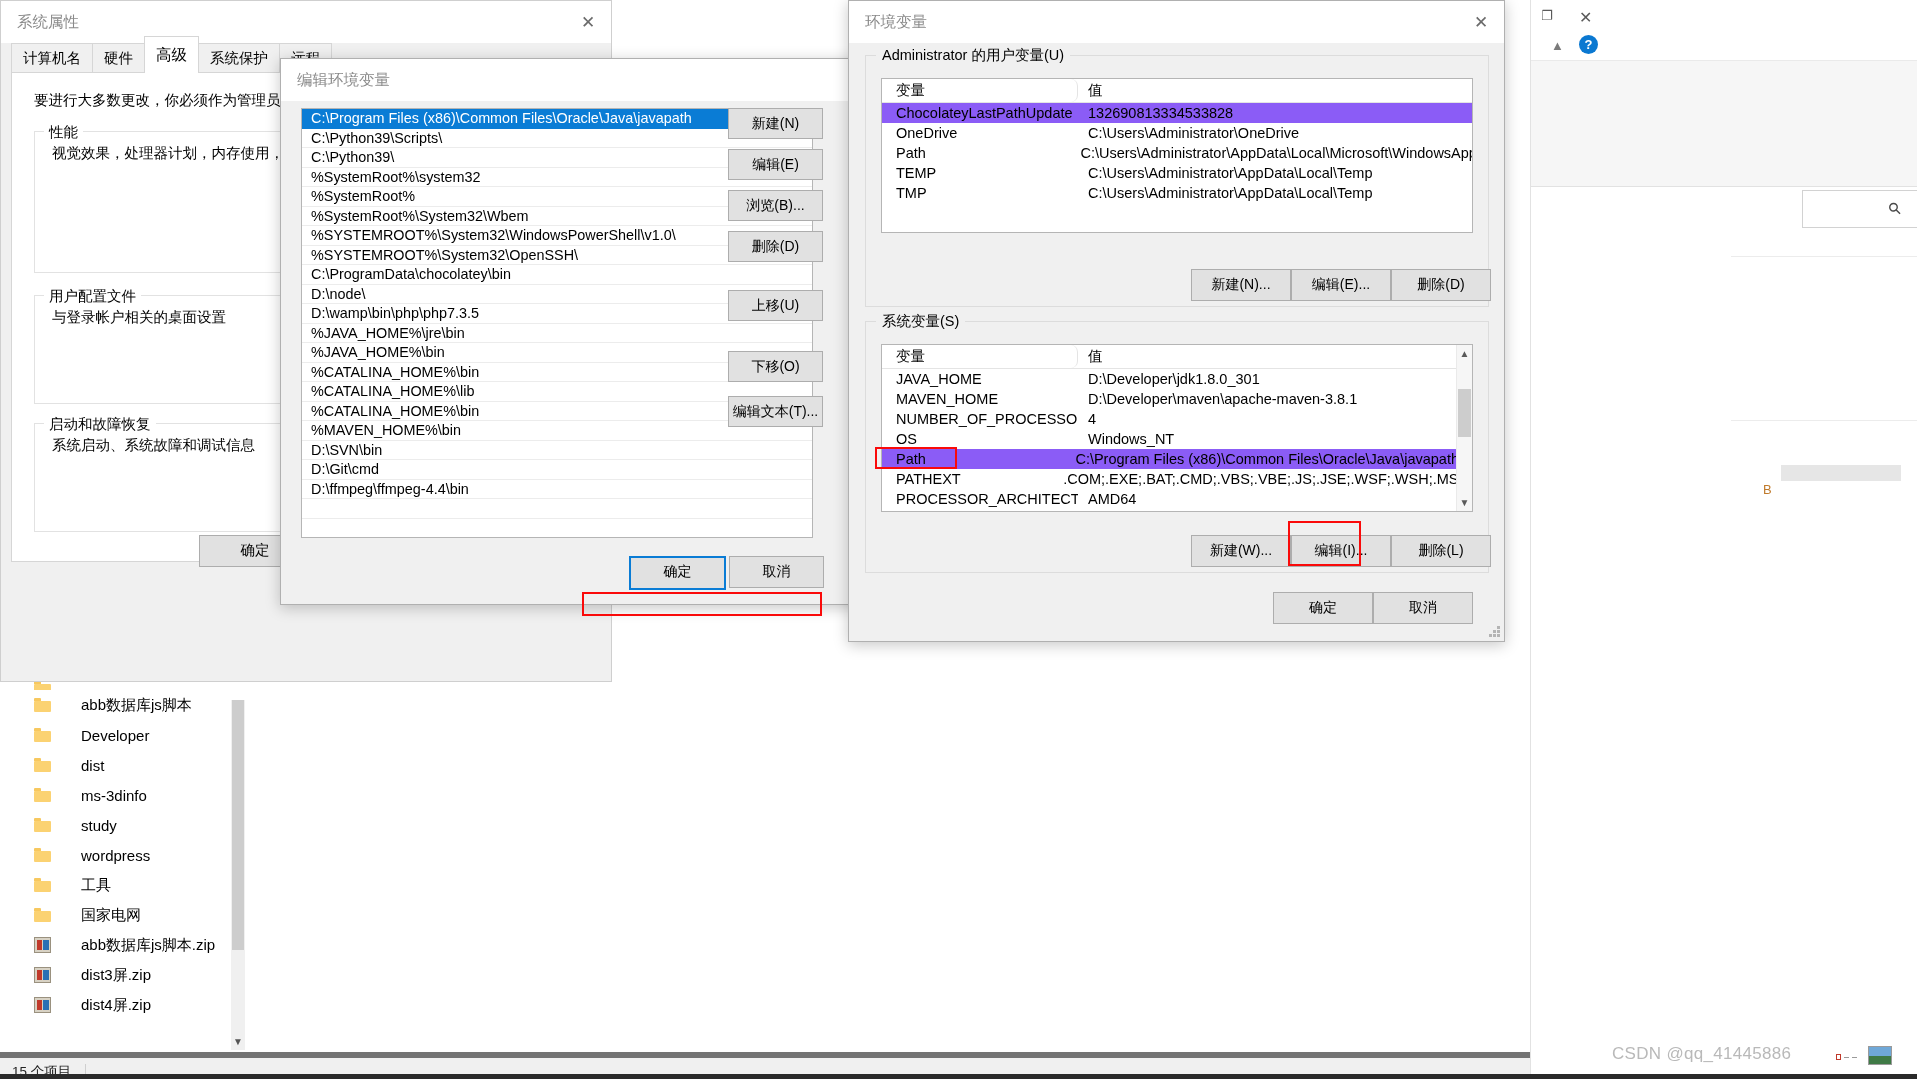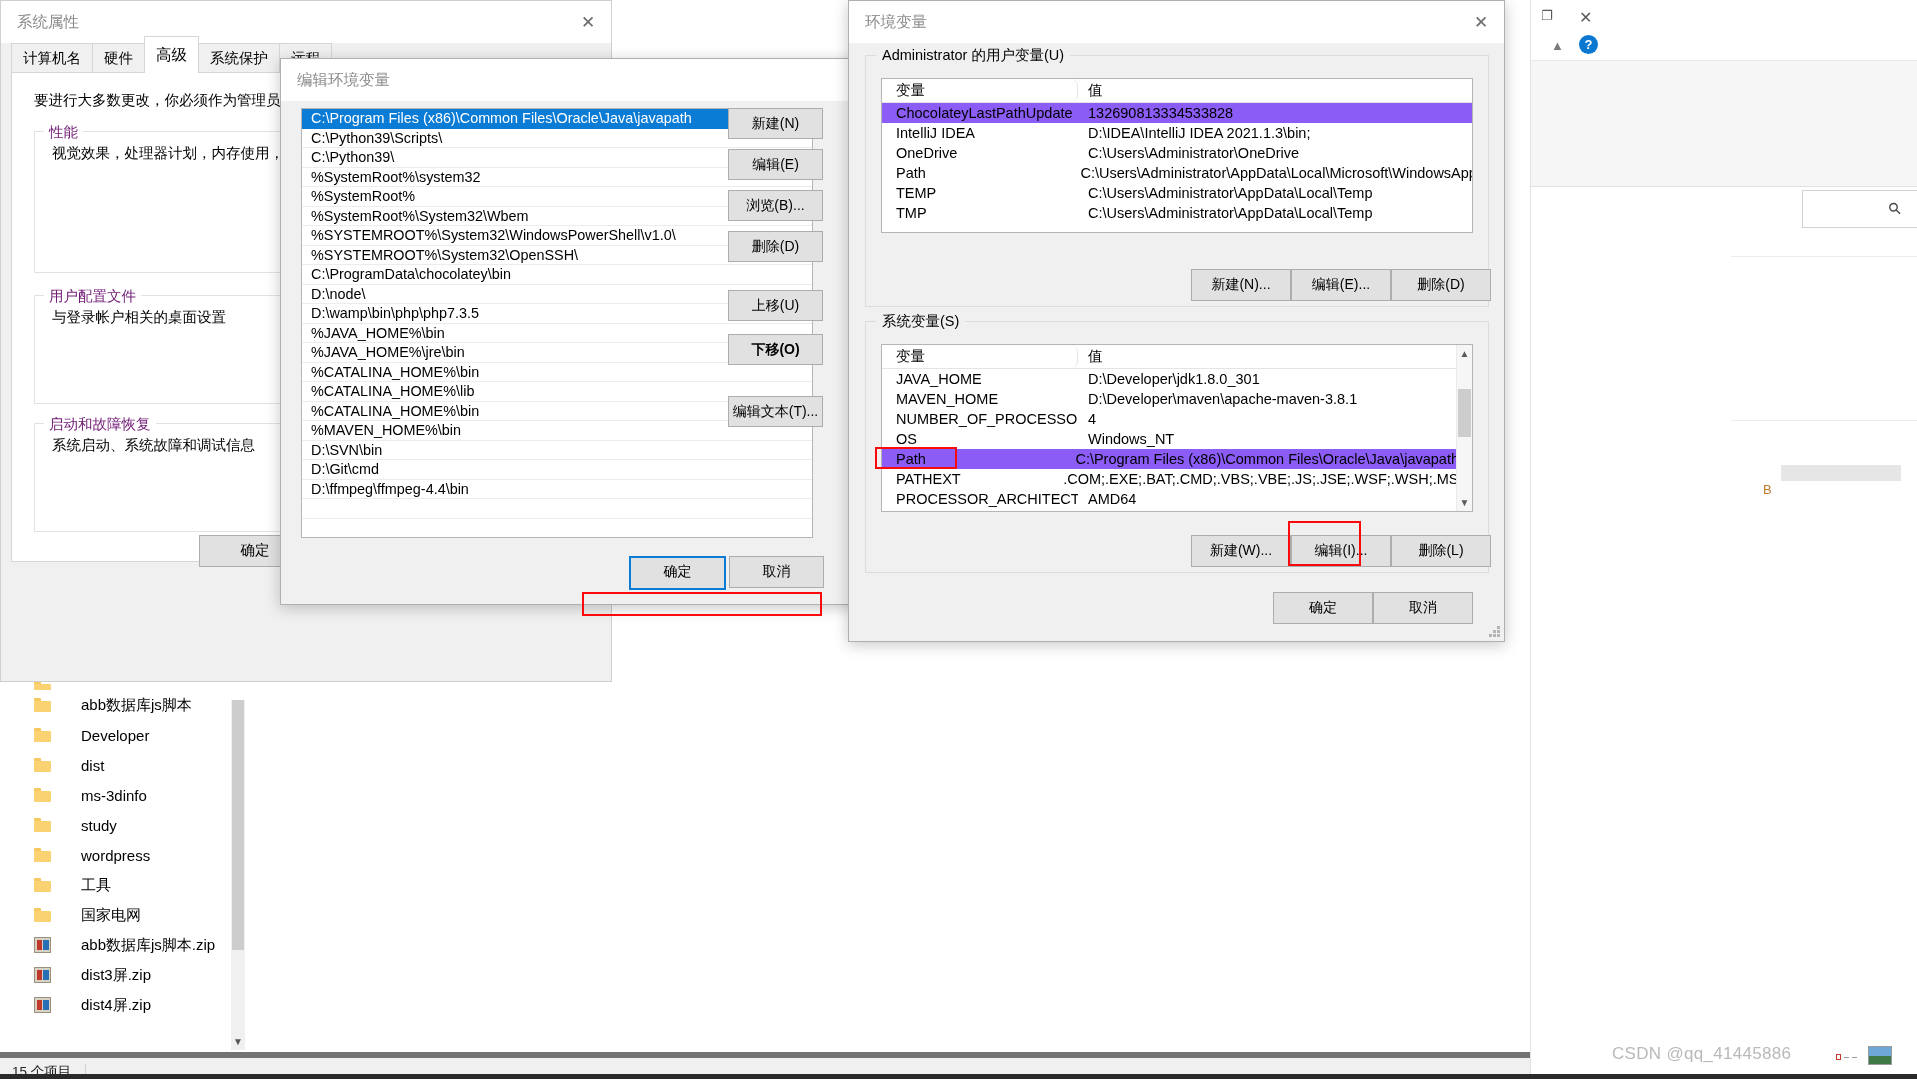--- a/index.html
+++ b/index.html
@@ -57,21 +57,21 @@
 
   
   #sysprops{left:0;top:0;width:610px;height:680px;background:#f0f0f0;border:1px solid #cfcfcf;}
   #sysprops .dlg-title{background:#fff;}
   #sysprops .tabstrip{position:absolute;left:10px;top:42px;height:30px;display:flex;align-items:flex-end;font-size:14.5px;}
   #sysprops .tab{padding:5px 11px 5px 11px;border:1px solid #d6d6d6;border-bottom:none;background:#f0f0f0;margin-right:-1px;color:#000;height:19px;line-height:19px;}
   #sysprops .tab.active{background:#fff;height:25px;line-height:23px;padding-top:6px;font-size:15.5px;position:relative;z-index:3;border-color:#d6d6d6;}
   #sysprops .page{position:absolute;left:10px;top:71px;width:588px;height:490px;background:#fff;border:1px solid #d6d6d6;box-sizing:border-box;}
   #sysprops .page .lead{padding:18px 0 0 22px;font-size:14.5px;}
   .groupbox{position:absolute;border:1px solid #e2e2e2;}
-  .groupbox > .legend{position:absolute;top:-9px;left:9px;background:#fff;padding:0 5px;font-size:14.5px;color:#701a75;text-align:right;}
+  .groupbox > .legend{position:absolute;top:-9px;left:9px;background:#fff;padding:0 5px;font-size:14.5px;color:#000000;text-align:right;}
   .groupbox > .gtext{position:absolute;top:12px;left:17px;font-size:14.5px;color:#000;}
   #sysprops .okbtn{position:absolute;left:198px;top:534px;width:110px;height:30px;background:#e1e1e1;border:1px solid #adadad;font-size:14.5px;text-align:center;line-height:29px;}
 
   
   #editenv{left:280px;top:58px;width:760px;height:545px;}
   #editenv .listbox{position:absolute;left:20px;top:49px;width:512px;height:430px;background:#fff;border:1px solid #b5b5b5;box-sizing:border-box;overflow:hidden;}
   #editenv .row{height:19.5px;line-height:19px;font-size:14.4px;padding-left:9px;border-bottom:1px solid #ececec;box-sizing:border-box;white-space:nowrap;overflow:hidden;}
   #editenv .row.sel{background:#0a7cd5;color:#fff;border-bottom-color:#0a7cd5;}
   #editenv .btncol{position:absolute;left:447px;top:49px;width:93px;}
   .wbtn{width:93px;height:29px;background:#e1e1e1;border:1px solid #adadad;font-size:14px;text-align:center;line-height:28px;color:#000;}
@@ -234,40 +234,40 @@
       <div class="row">C:\Python39\Scripts\</div>
       <div class="row">C:\Python39\</div>
       <div class="row">%SystemRoot%\system32</div>
       <div class="row">%SystemRoot%</div>
       <div class="row">%SystemRoot%\System32\Wbem</div>
       <div class="row">%SYSTEMROOT%\System32\WindowsPowerShell\v1.0\</div>
       <div class="row">%SYSTEMROOT%\System32\OpenSSH\</div>
       <div class="row">C:\ProgramData\chocolatey\bin</div>
       <div class="row">D:\node\</div>
       <div class="row">D:\wamp\bin\php\php7.3.5</div>
+      <div class="row">%JAVA_HOME%\jre\bin</div>
       <div class="row">%JAVA_HOME%\bin</div>
-      <div class="row">%JAVA_HOME%\jre\bin</div>
       <div class="row">%CATALINA_HOME%\bin</div>
       <div class="row">%CATALINA_HOME%\lib</div>
       <div class="row">%CATALINA_HOME%\bin</div>
       <div class="row">%MAVEN_HOME%\bin</div>
       <div class="row">D:\SVN\bin</div>
       <div class="row">D:\Git\cmd</div>
       <div class="row">D:\ffmpeg\ffmpeg-4.4\bin</div>
       <div class="row"></div>
       <div class="row"></div>
     </div>
 
   <div class="btncol">
     <div class="wbtn" style="top:0;">新建(N)</div>
     <div class="wbtn" style="top:41px;">编辑(E)</div>
     <div class="wbtn" style="top:82px;">浏览(B)...</div>
     <div class="wbtn" style="top:123px;">删除(D)</div>
     <div class="wbtn" style="top:182px;">上移(U)</div>
-    <div class="wbtn" style="top:226px;font-weight:bold;">下移(O)</div>
+    <div class="wbtn" style="top:243px;">下移(O)</div>
     <div class="wbtn" style="top:288px;">编辑文本(T)...</div>
   </div>
 
   <div class="bottom">
     <div class="wbtn def" style="position:absolute;left:348px;top:497px;">确定</div>
     <div class="wbtn" style="position:absolute;left:448px;top:497px;">取消</div>
   </div>
   <div class="grip">
     <i style="left:8px;top:0;"></i>
       <i style="left:4px;top:4px;"></i>
@@ -292,24 +292,20 @@
         <div class="hdr">
           <div class="c1">变量</div>
           <div class="c2">值</div>
         </div>
         <div>
           <div class="r sel">
             <div class="c1">ChocolateyLastPathUpdate</div>
             <div class="c2">132690813334533828</div>
           </div>
           <div class="r">
-            <div class="c1">IntelliJ IDEA</div>
-            <div class="c2">D:\IDEA\IntelliJ IDEA 2021.1.3\bin;</div>
-          </div>
-          <div class="r">
             <div class="c1">OneDrive</div>
             <div class="c2">C:\Users\Administrator\OneDrive</div>
           </div>
           <div class="r">
             <div class="c1">Path</div>
             <div class="c2">C:\Users\Administrator\AppData\Local\Microsoft\WindowsApp...</div>
           </div>
           <div class="r">
             <div class="c1">TEMP</div>
             <div class="c2">C:\Users\Administrator\AppData\Local\Temp</div>

